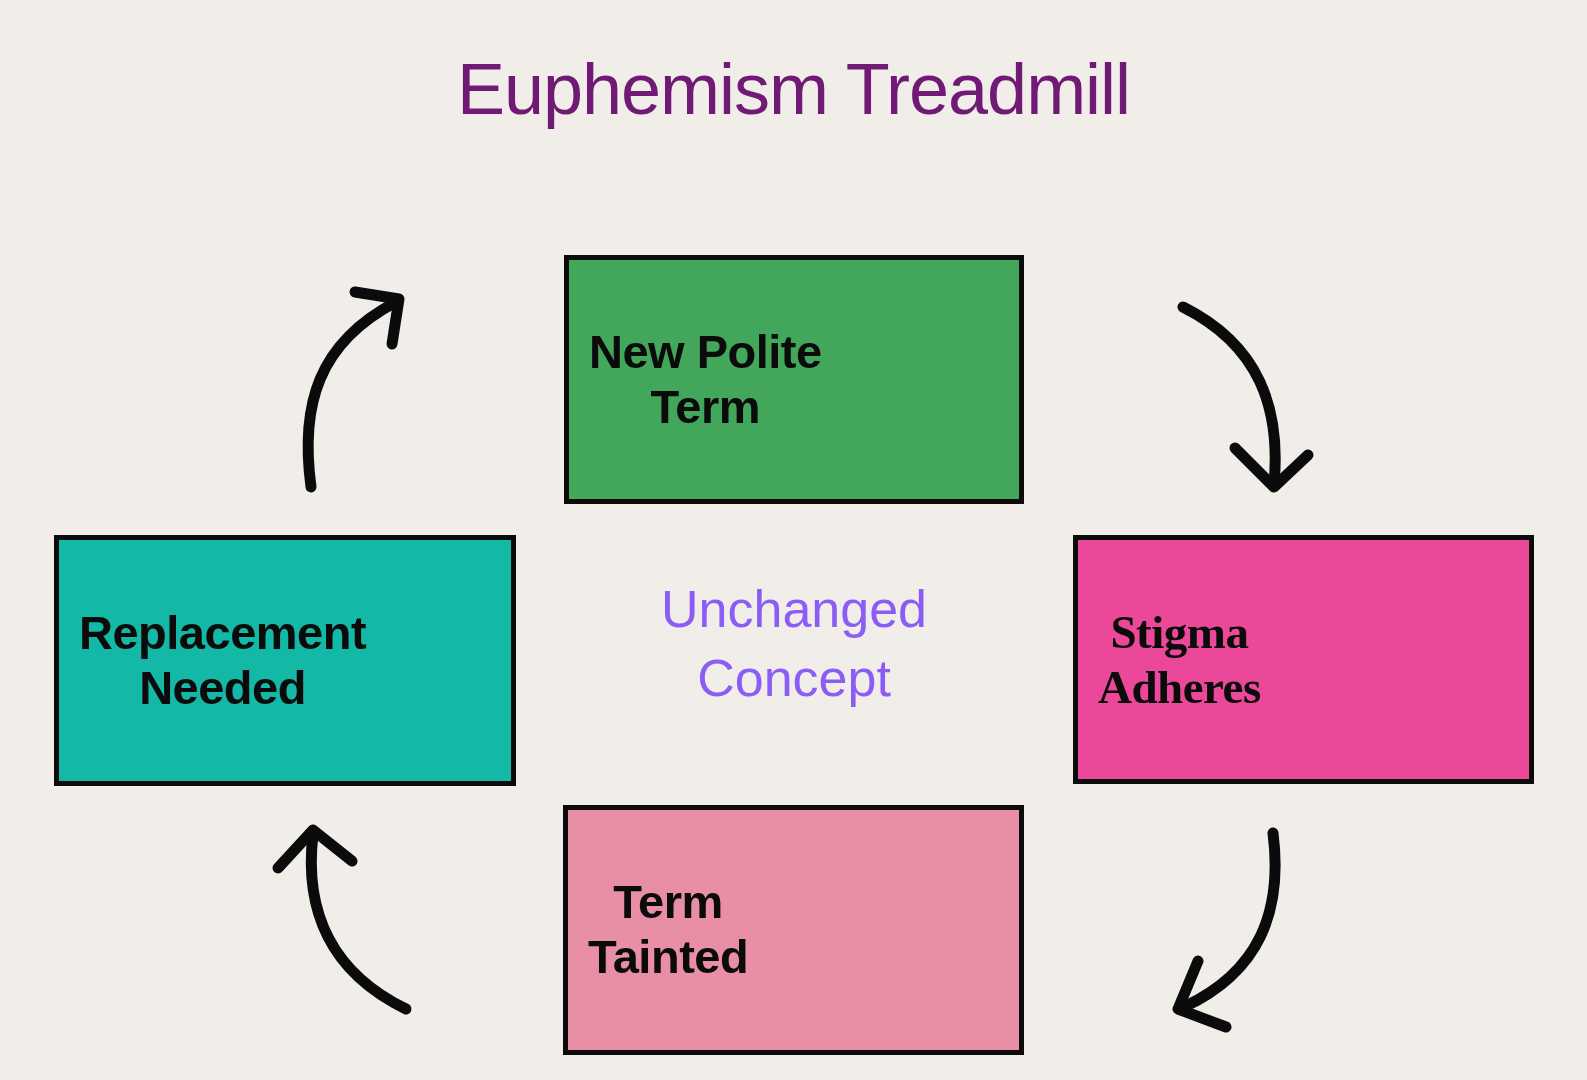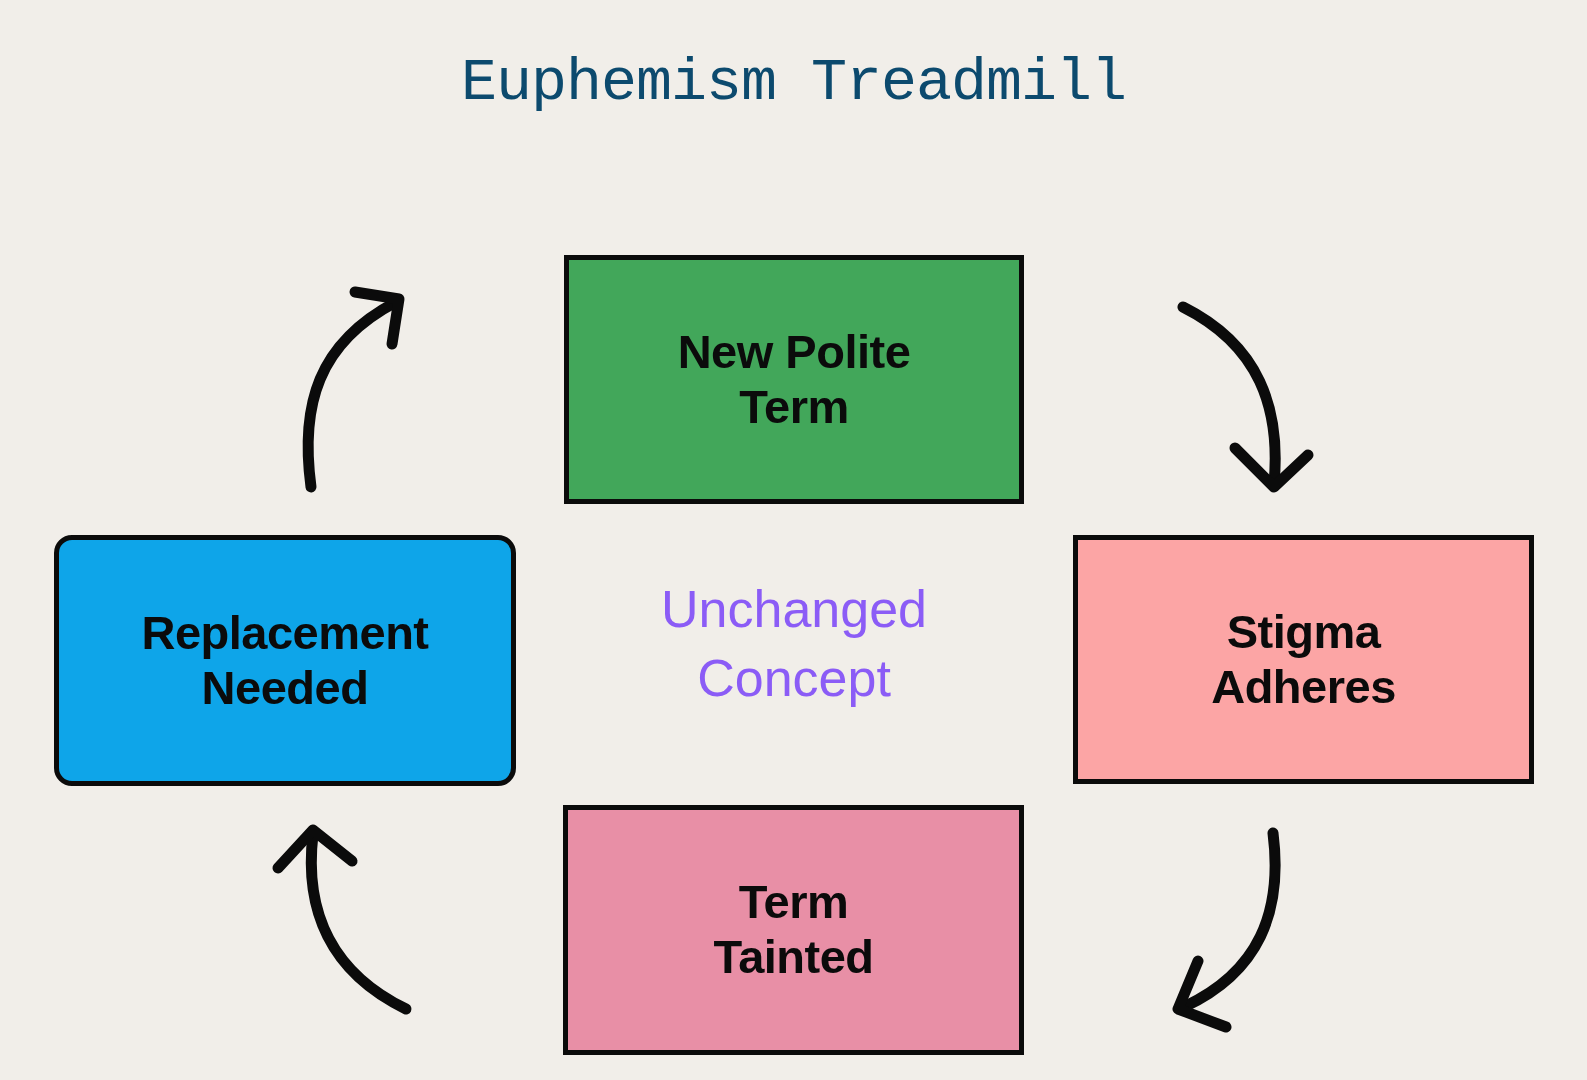--- a/index.html
+++ b/index.html
@@ -20,38 +20,38 @@
     background: #F1EEE9;
   }
 
   
   .title {
     position: absolute;
     left: 0;
     top: 52px;
     width: 1587px;
     text-align: center;
-    font-size: 60px;
+    font-size: 72px;
     font-weight: 400;
     letter-spacing: -1px;
-    color: #0c4a6e;
+    color: #701a75;
     line-height: 1.05;
     white-space: nowrap;
-    font-family: Liberation Mono, monospace;
   }
 
   
   .node {
     position: absolute;
     box-sizing: border-box;
     border: 5px solid #0B0B0B;
     display: flex;
     align-items: center;
-    justify-content: center;
+    justify-content: flex-start;
     text-align: center;
+    padding-left: 20px;
   }
   .node-label {
     font-size: 47px;
     font-weight: 700;
     color: #0B0B0B;
     line-height: 1.16;
     letter-spacing: -0.5px;
     white-space: pre-line;
   }
 
@@ -131,31 +131,31 @@
       <path class="arrow-path" d="M 406 1009 C 330 972 304 910 313 834"></path>
       <path class="arrow-path" d="M 278 868 L 313 830 L 352 861"></path>
     </g>
   </svg>
 
   <div class="node" id="node-new-polite-term" style="background: rgb(66, 167, 90);">
     <span class="node-label">New Polite
 Term</span>
   </div>
 
-  <div class="node" id="node-stigma-adheres" style="background: #fca5a5;">
+  <div class="node" id="node-stigma-adheres" style="background: #ec4899; font-family: Liberation Serif, serif;">
     <span class="node-label">Stigma
 Adheres</span>
   </div>
 
   <div class="node" id="node-term-tainted" style="background: rgb(232, 143, 166);">
     <span class="node-label">Term
 Tainted</span>
   </div>
 
-  <div class="node" id="node-replacement-needed" style="background: #0ea5e9; border-radius: 18px;">
+  <div class="node" id="node-replacement-needed" style="background: #14b8a6;">
     <span class="node-label">Replacement
 Needed</span>
   </div>
 
   <div class="center-caption">Unchanged
 Concept</div>
 
 </div>
 
 </body></html>

